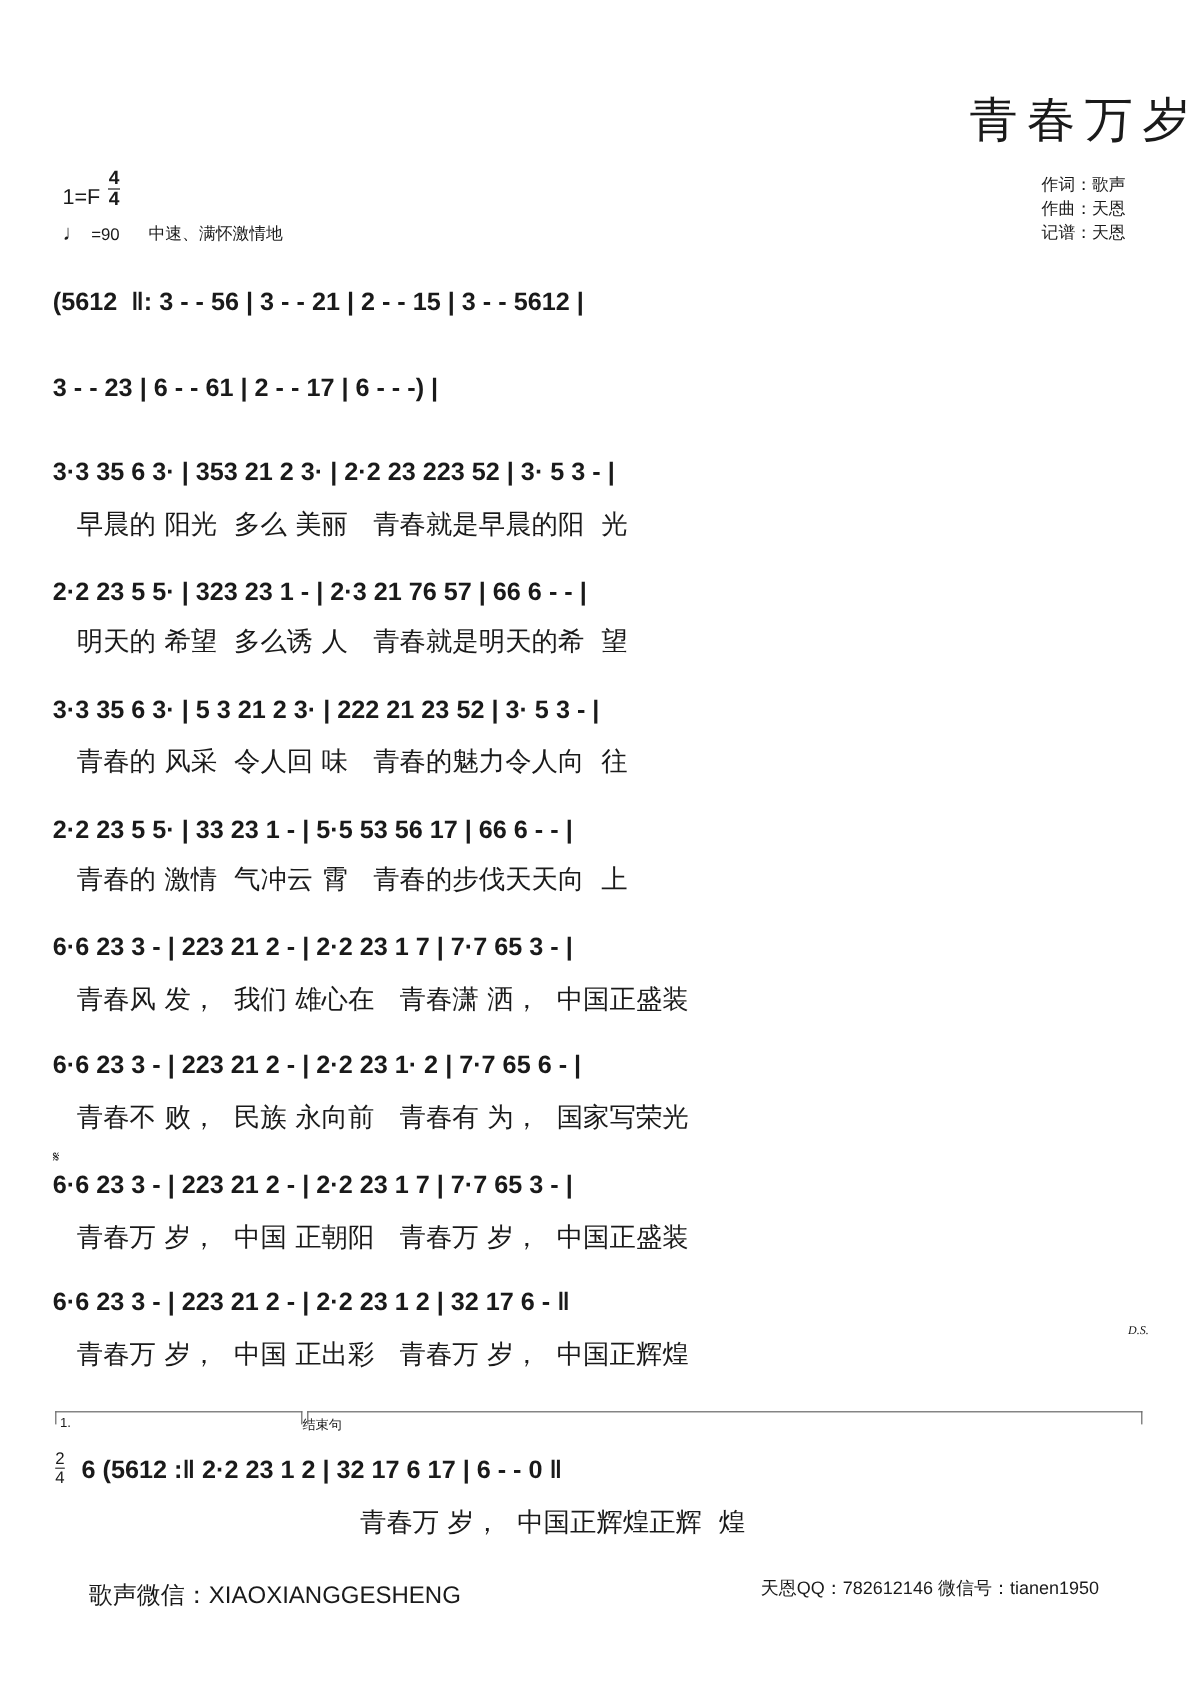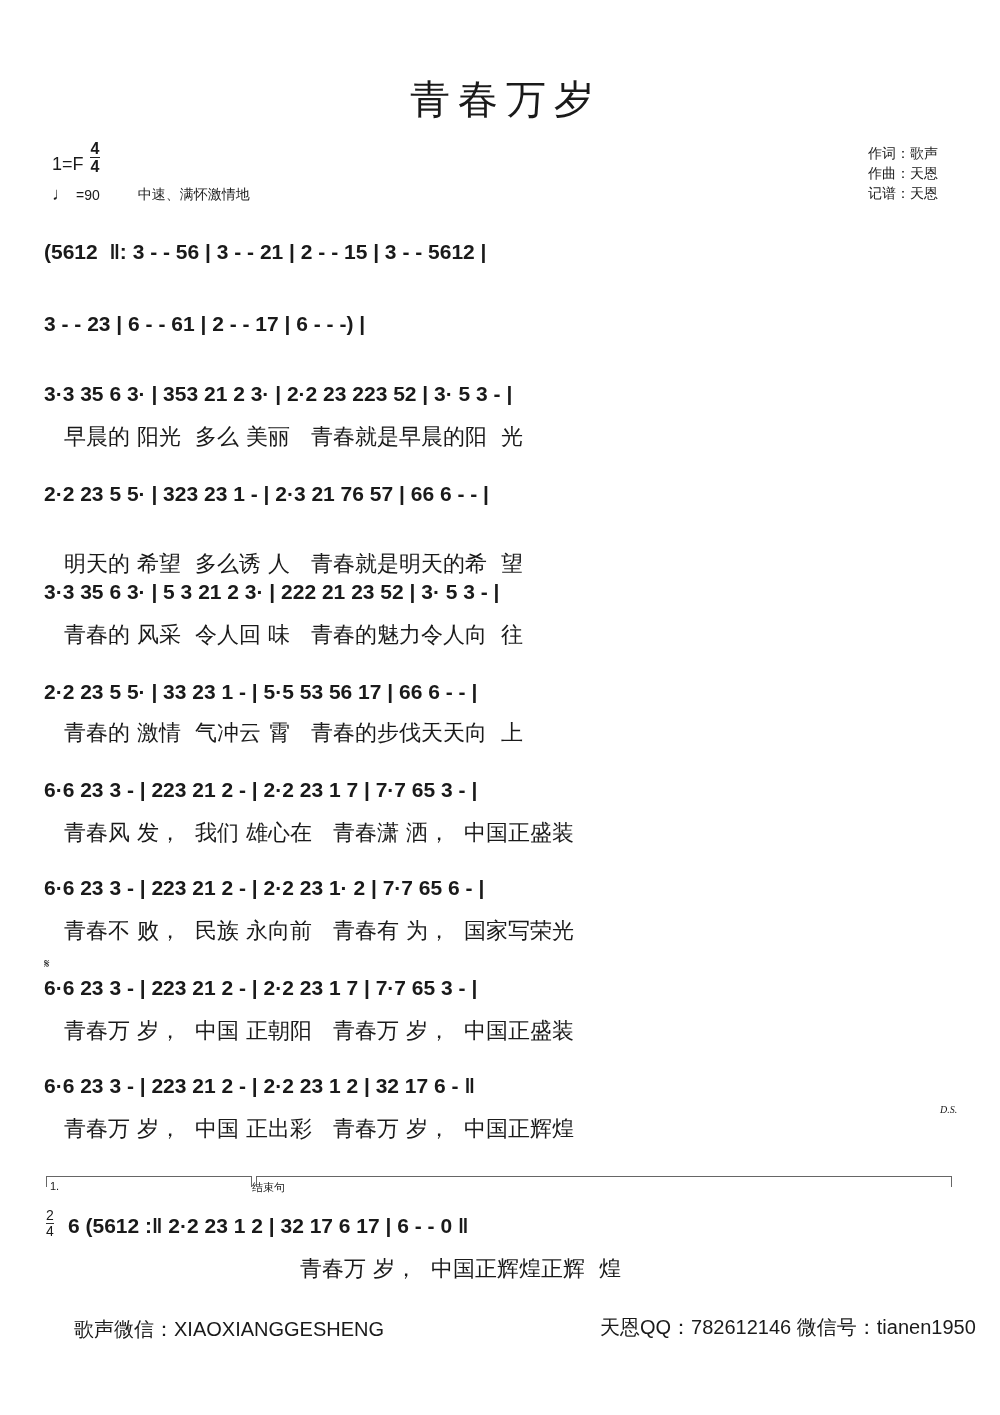--- a/index.html
+++ b/index.html
@@ -1,28 +1,28 @@
 <!DOCTYPE html>
 <html><head>
 <meta charset="utf-8">
 <style>
   html,body{margin:0;padding:0;background:#ffffff;}
   body{width:1000px;height:1415px;position:relative;overflow:hidden;
        font-family:"Liberation Sans","DejaVu Sans",sans-serif;color:#1a1a1a;}
-  .title{position:absolute;left:12px;right:0;top:72px;text-align:center;
+  .title{position:absolute;left:12px;right:0;top:72px;text-align:right;
          font-size:40px;letter-spacing:8px;font-family:Liberation Mono, monospace;font-weight:normal;}
   .key{position:absolute;left:52px;top:140px;font-size:18px;display:flex;align-items:flex-end;}
   .frac{display:inline-flex;flex-direction:column;align-items:center;margin-left:6px;font-weight:bold;font-size:16px;line-height:17px;}
   .frac .num{border-bottom:1.5px solid #222;padding:0 1px;}
   .tempo{position:absolute;left:52px;top:184px;font-size:14px;display:flex;align-items:center;gap:6px;}
   .tempo .note{font-size:18px;}
-  .tempo .desc{margin-left:32px;}
+  .tempo .desc{margin-left:18px;}
   .credits{position:absolute;left:868px;top:143px;font-size:14px;line-height:20px;}
   .footer-left{position:absolute;left:74px;top:1316px;font-size:20px;}
-  .footer-right{position:absolute;left:600px;top:1314px;font-size:20px;}
+  .footer-right{position:absolute;left:634px;top:1314px;font-size:15px;}
   .bracket{position:absolute;border:1px solid #666;border-bottom:none;height:10px;}
   .bracket-label{position:absolute;font-size:11px;}
   .ds{position:absolute;font-size:10px;font-family:Liberation Serif, serif;font-style:italic;}
   .segno{position:absolute;font-size:13px;}
   .line-notes{position:absolute;left:44px;width:920px;font-family:"Liberation Sans",sans-serif;font-weight:bold;font-size:21px;white-space:pre;}
   .line-lyr{position:absolute;left:40px;width:920px;font-size:22px;white-space:pre;font-family:"DejaVu Sans",sans-serif;margin-left:24px;}
   .ts{position:absolute;display:flex;flex-direction:column;align-items:center;font-size:14px;line-height:15px;}
   .ts .n{border-bottom:1px solid #333;}
 </style>
 </head>
@@ -52,21 +52,21 @@
 
 <div>
   <div class="line-notes" style="top:240px">(5612  ‖: 3 - - 56 | 3 - - 21 | 2 - - 15 | 3 - - 5612 |</div>
 
   <div class="line-notes" style="top:312px">3 - - 23 | 6 - - 61 | 2 - - 17 | 6 - - -) |</div>
 
   <div class="line-notes" style="top:382px">3·3 35 6 3· | 353 21 2 3· | 2·2 23 223 52 | 3· 5 3 - |</div>
   <div class="line-lyr" style="top:422px">早晨的 阳光  多么 美丽   青春就是早晨的阳  光</div>
 
   <div class="line-notes" style="top:482px">2·2 23 5 5· | 323 23 1 - | 2·3 21 76 57 | 66 6 - - |</div>
-  <div class="line-lyr" style="top:549px">明天的 希望  多么诱 人   青春就是明天的希  望</div>
+  <div class="line-lyr" style="top:520px">明天的 希望  多么诱 人   青春就是明天的希  望</div>
 
   <div class="line-notes" style="top:580px">3·3 35 6 3· | 5 3 21 2 3· | 222 21 23 52 | 3· 5 3 - |</div>
   <div class="line-lyr" style="top:620px">青春的 风采  令人回 味   青春的魅力令人向  往</div>
 
   <div class="line-notes" style="top:680px">2·2 23 5 5· | 33 23 1 - | 5·5 53 56 17 | 66 6 - - |</div>
   <div class="line-lyr" style="top:718px">青春的 激情  气冲云 霄   青春的步伐天天向  上</div>
 
   <div class="line-notes" style="top:778px">6·6 23 3 - | 223 21 2 - | 2·2 23 1 7 | 7·7 65 3 - |</div>
   <div class="line-lyr" style="top:818px">青春风 发，  我们 雄心在   青春潇 洒，  中国正盛装</div>
 

